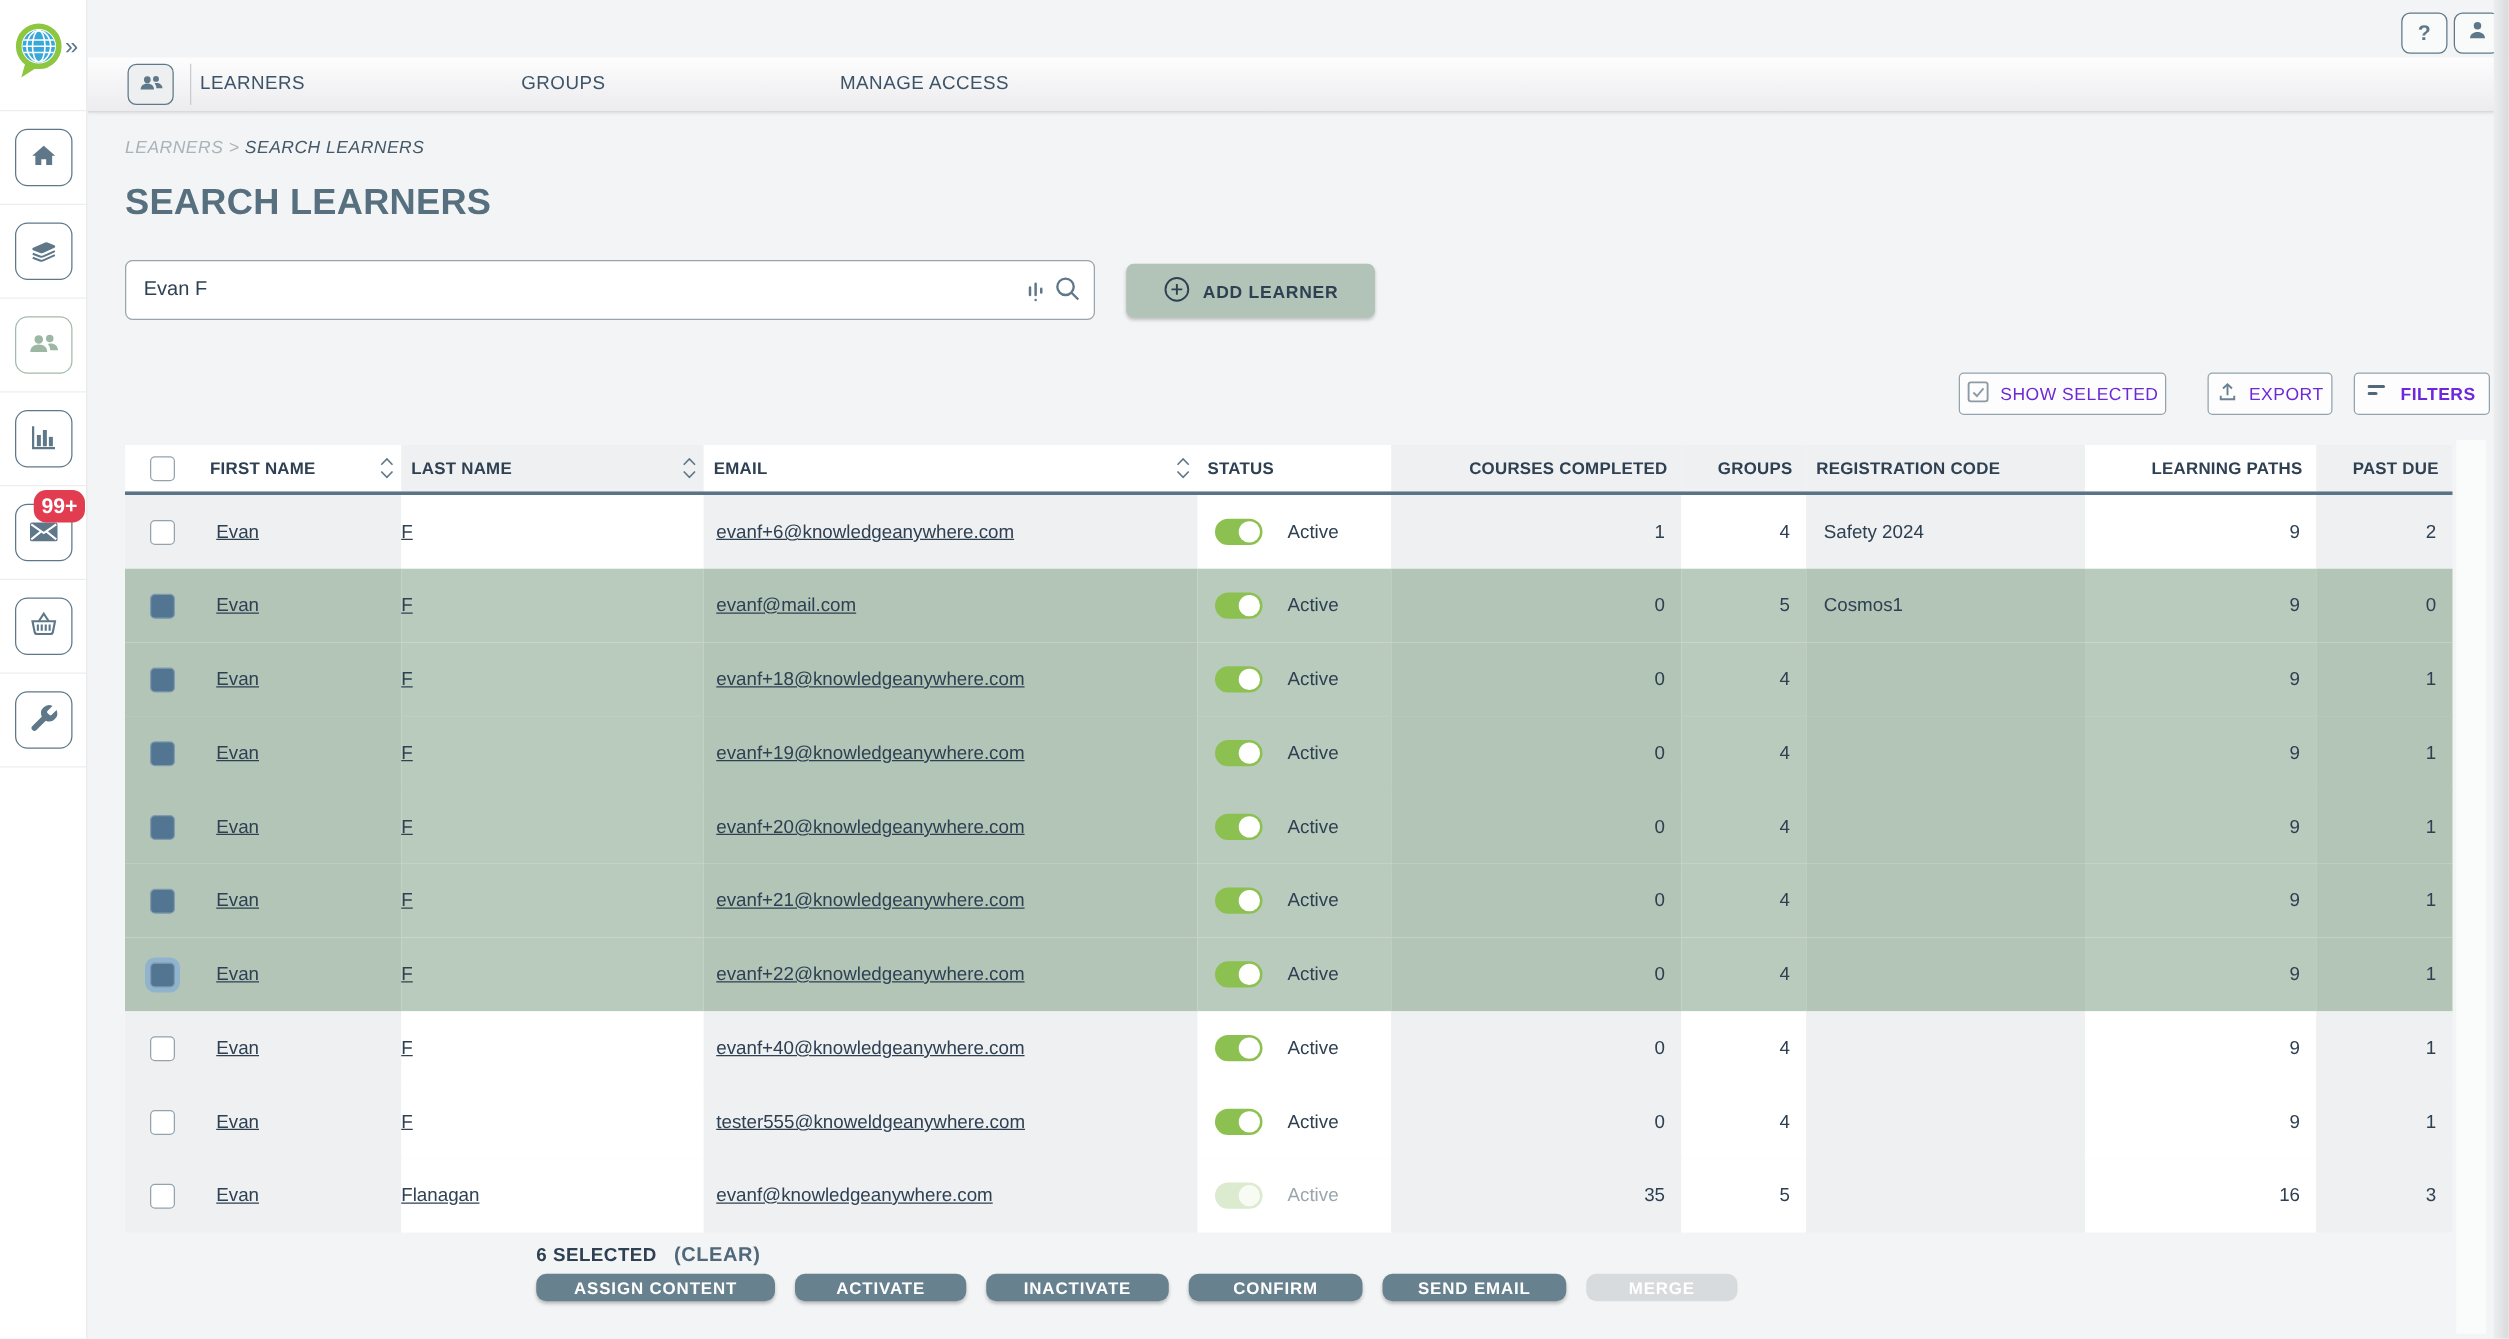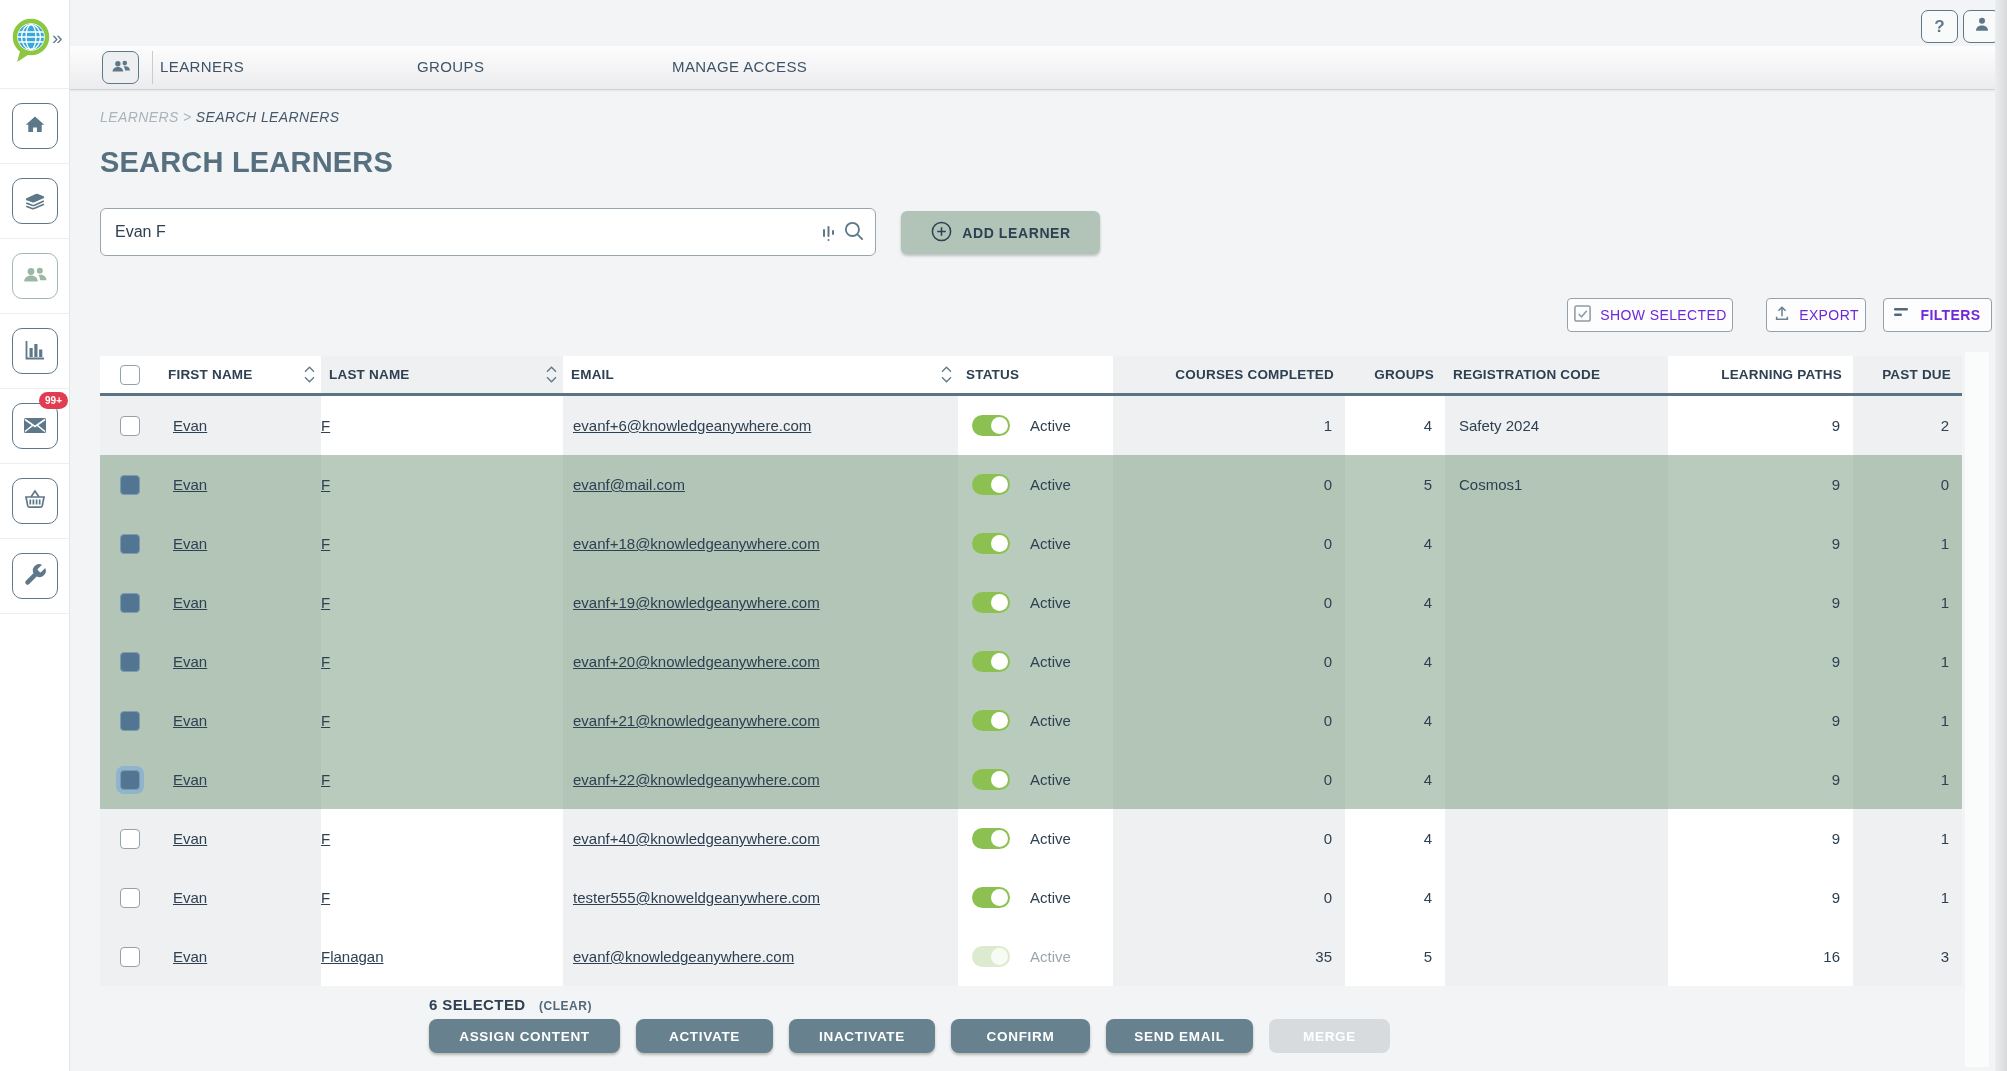--- a/index.html
+++ b/index.html
@@ -17,21 +17,21 @@
     letter-spacing:-3px; cursor:pointer; }
   .side-items { position:absolute; top:88px; left:0; width:69px; }
   .side-slot { height:74px; border-top:1px solid #eceeef; display:flex;
     align-items:center; justify-content:center; position:relative; }
   .side-slot:last-child { border-bottom:1px solid #eceeef; }
   .side-btn { width:46px; height:46px; border:1.5px solid #5e7889; border-radius:10px;
     background:#fff; display:flex; align-items:center; justify-content:center;
     padding:0; cursor:pointer; }
   .side-btn.active { border-color:#a3bcaa; }
   .badge { position:absolute; top:3px; right:1px; background:#e23c50; color:#fff;
-    font-size:10px; font-weight:bold; padding:3px 6px; border-radius:10px; z-index:2; }
+    font-size:17px; font-weight:bold; padding:3px 6px; border-radius:10px; z-index:2; }
   
   .top-btn { position:absolute; top:10px; width:37px; height:33px;
     border:1.5px solid #5e7889; border-radius:7px; background:#f9fafa;
     display:flex; align-items:center; justify-content:center; color:#5e7889;
     font-weight:bold; font-size:17px; cursor:pointer; font-family:inherit; box-sizing:border-box; }
   #help-btn { left:1921px; }
   #profile-btn { left:1963px; }
   
   .mainnav { position:absolute; left:70px; top:46px; width:1937px; height:44px;
     background:linear-gradient(#fdfdfe,#ececee); border-bottom:1px solid #cfd3d6;
@@ -99,24 +99,24 @@
     position:relative; display:inline-block; cursor:pointer; flex:none; }
   .knob { position:absolute; right:2px; top:2px; width:17px; height:17px;
     border-radius:50%; background:#fff; }
   .toggle.faded { background:#dcead0; }
   .toggle.faded .knob { background:#f8fbf3; }
   .status-label { margin-left:20px; }
   .status-label.muted { color:#9aa6ae; }
   
   .sel-summary { position:absolute; left:429px; top:996px; font-size:15px;
     font-weight:bold; letter-spacing:.4px; color:#2e4052; }
-  .clear { font-size:12px; color:#51687a; margin-left:9px; font-weight:bold;
+  .clear { font-size:16px; color:#51687a; margin-left:9px; font-weight:bold;
     letter-spacing:.5px; cursor:pointer; }
   .actions { position:absolute; left:429px; top:1019px; display:flex; gap:16px; }
-  .action-btn { height:34px; border:none; border-radius:8px; background:#68818f;
+  .action-btn { height:22px; border:none; border-radius:8px; background:#68818f;
     color:#fff; font-size:13.5px; font-weight:bold; letter-spacing:.7px;
     box-shadow:0 2px 3px rgba(0,0,0,.25); cursor:pointer; font-family:inherit; }
   .actions .action-btn:nth-child(1){ width:191px; }
   .actions .action-btn:nth-child(2){ width:137px; }
   .actions .action-btn:nth-child(3){ width:146px; }
   .actions .action-btn:nth-child(4){ width:139px; }
   .actions .action-btn:nth-child(5){ width:147px; }
   .actions .action-btn:nth-child(6){ width:121px; }
   .action-btn.disabled { background:#d7dbde; box-shadow:none; cursor:default; }
   

